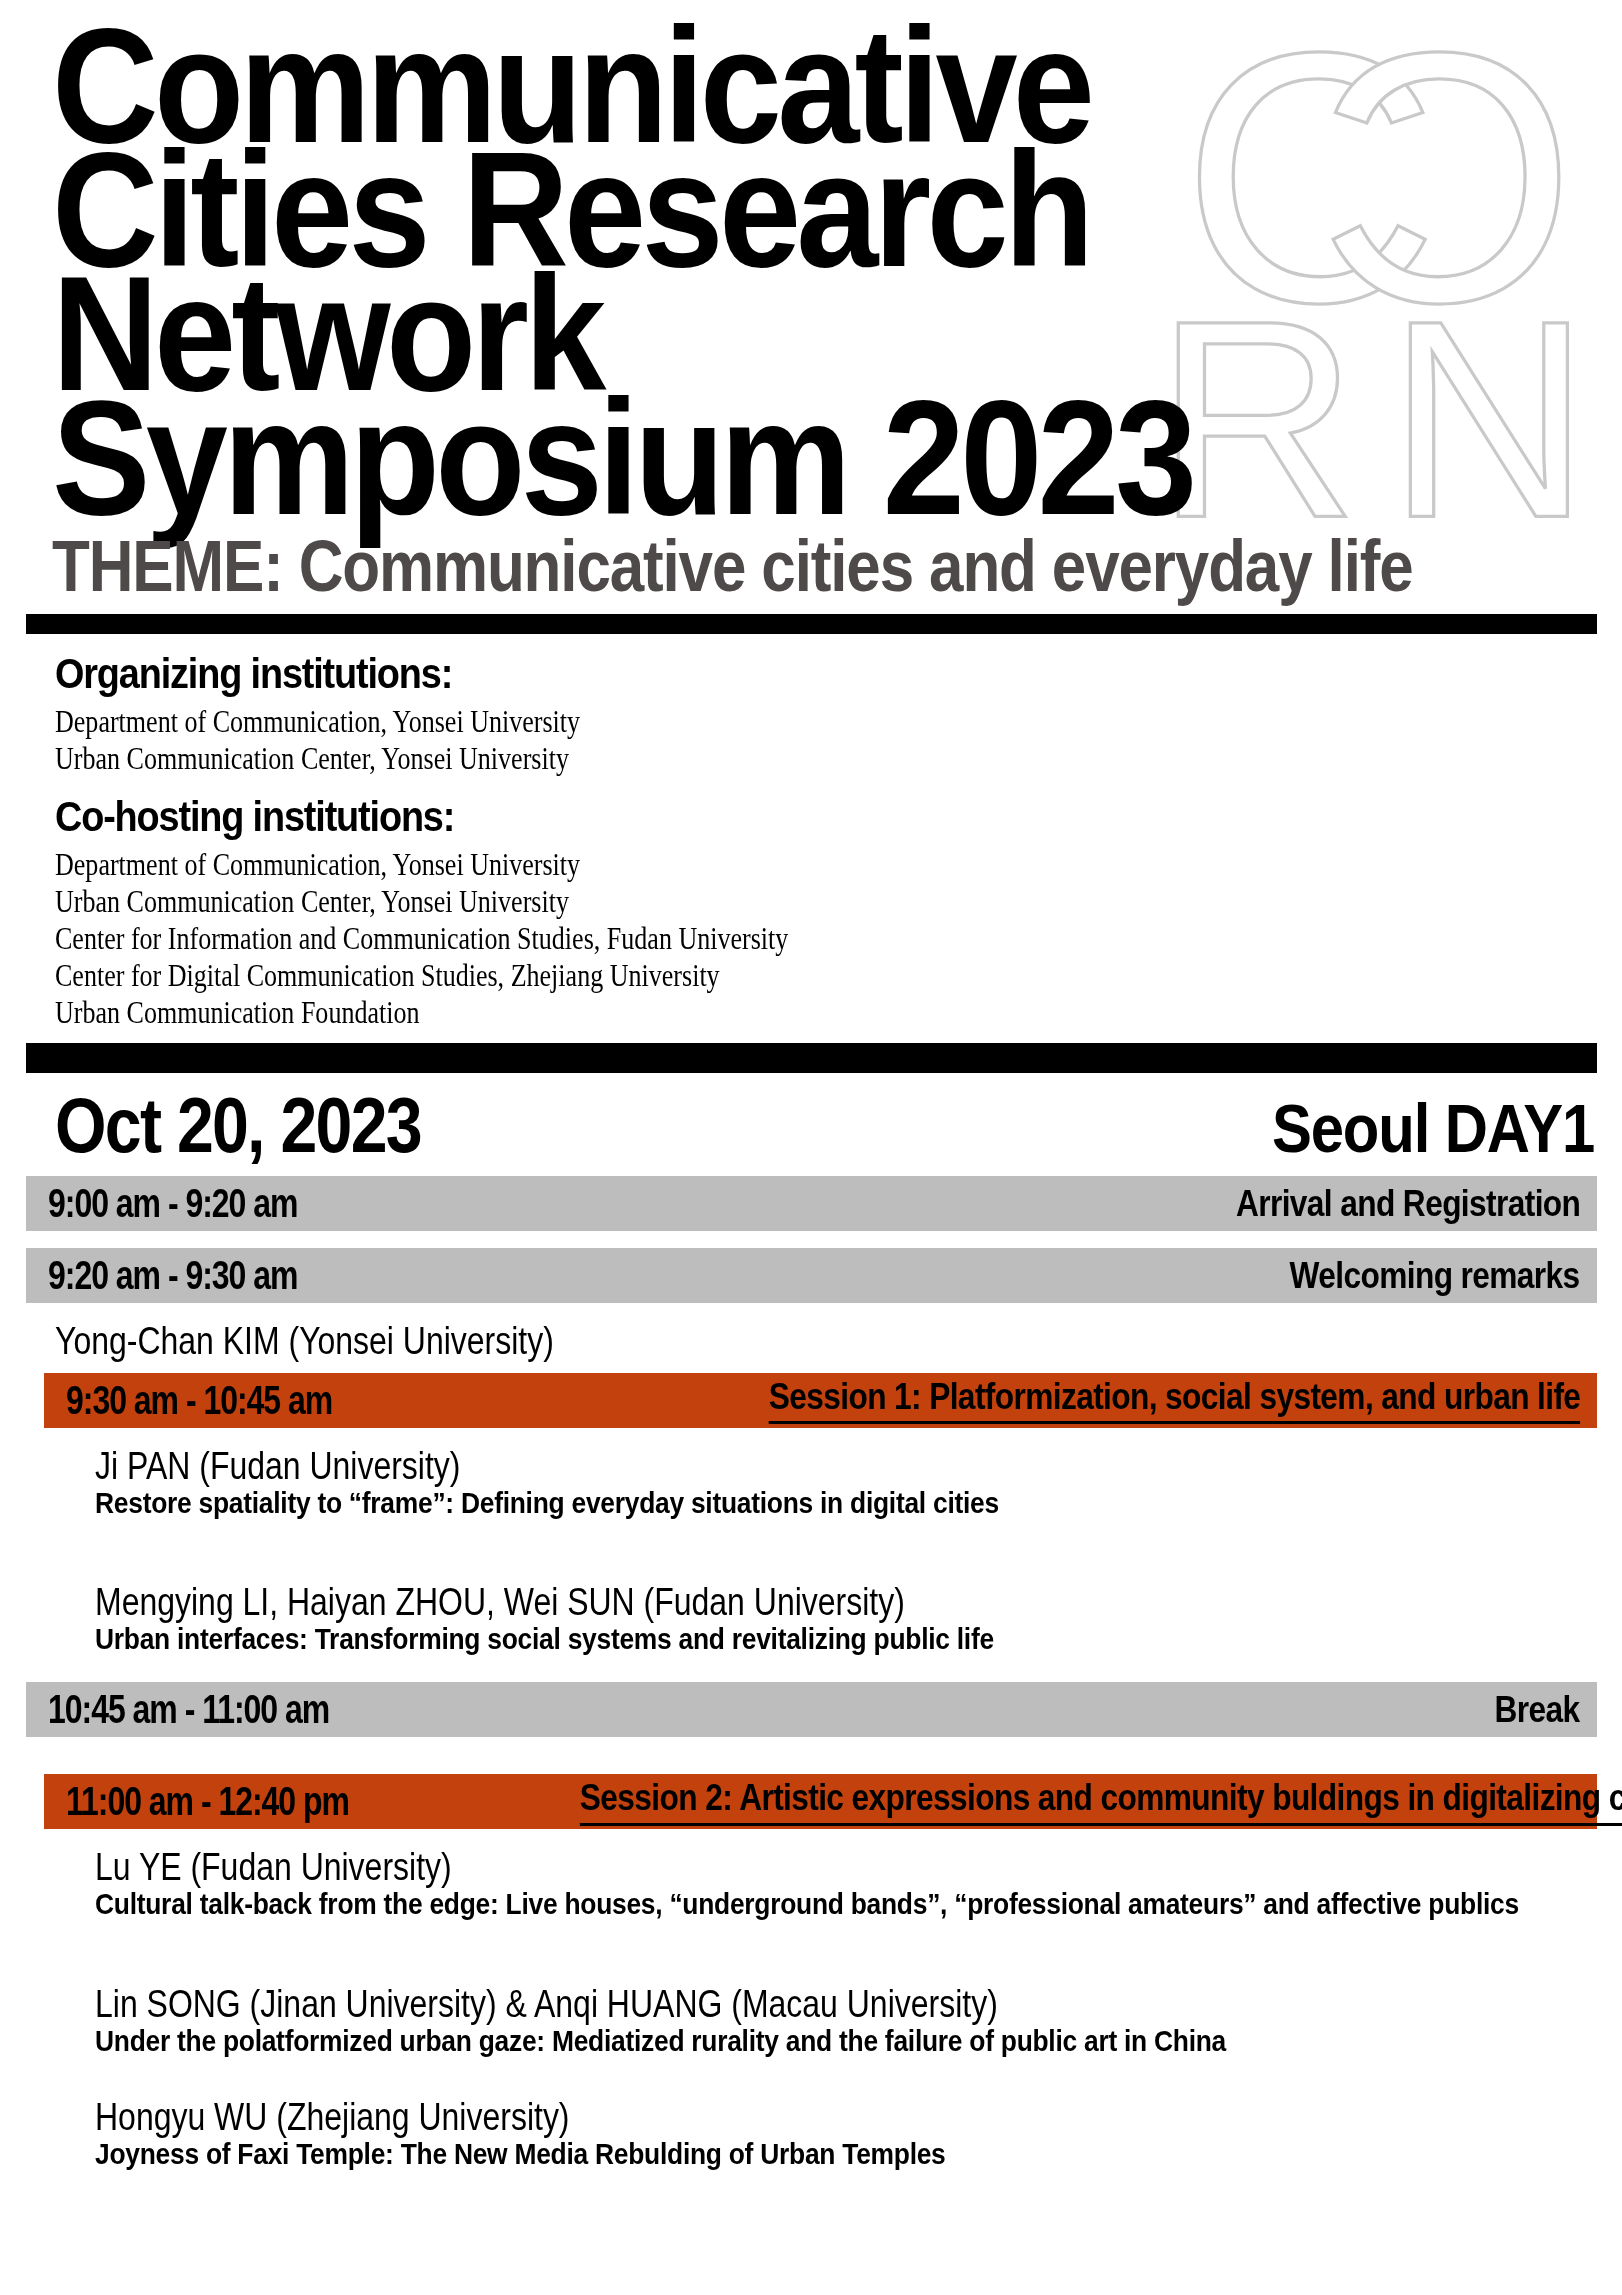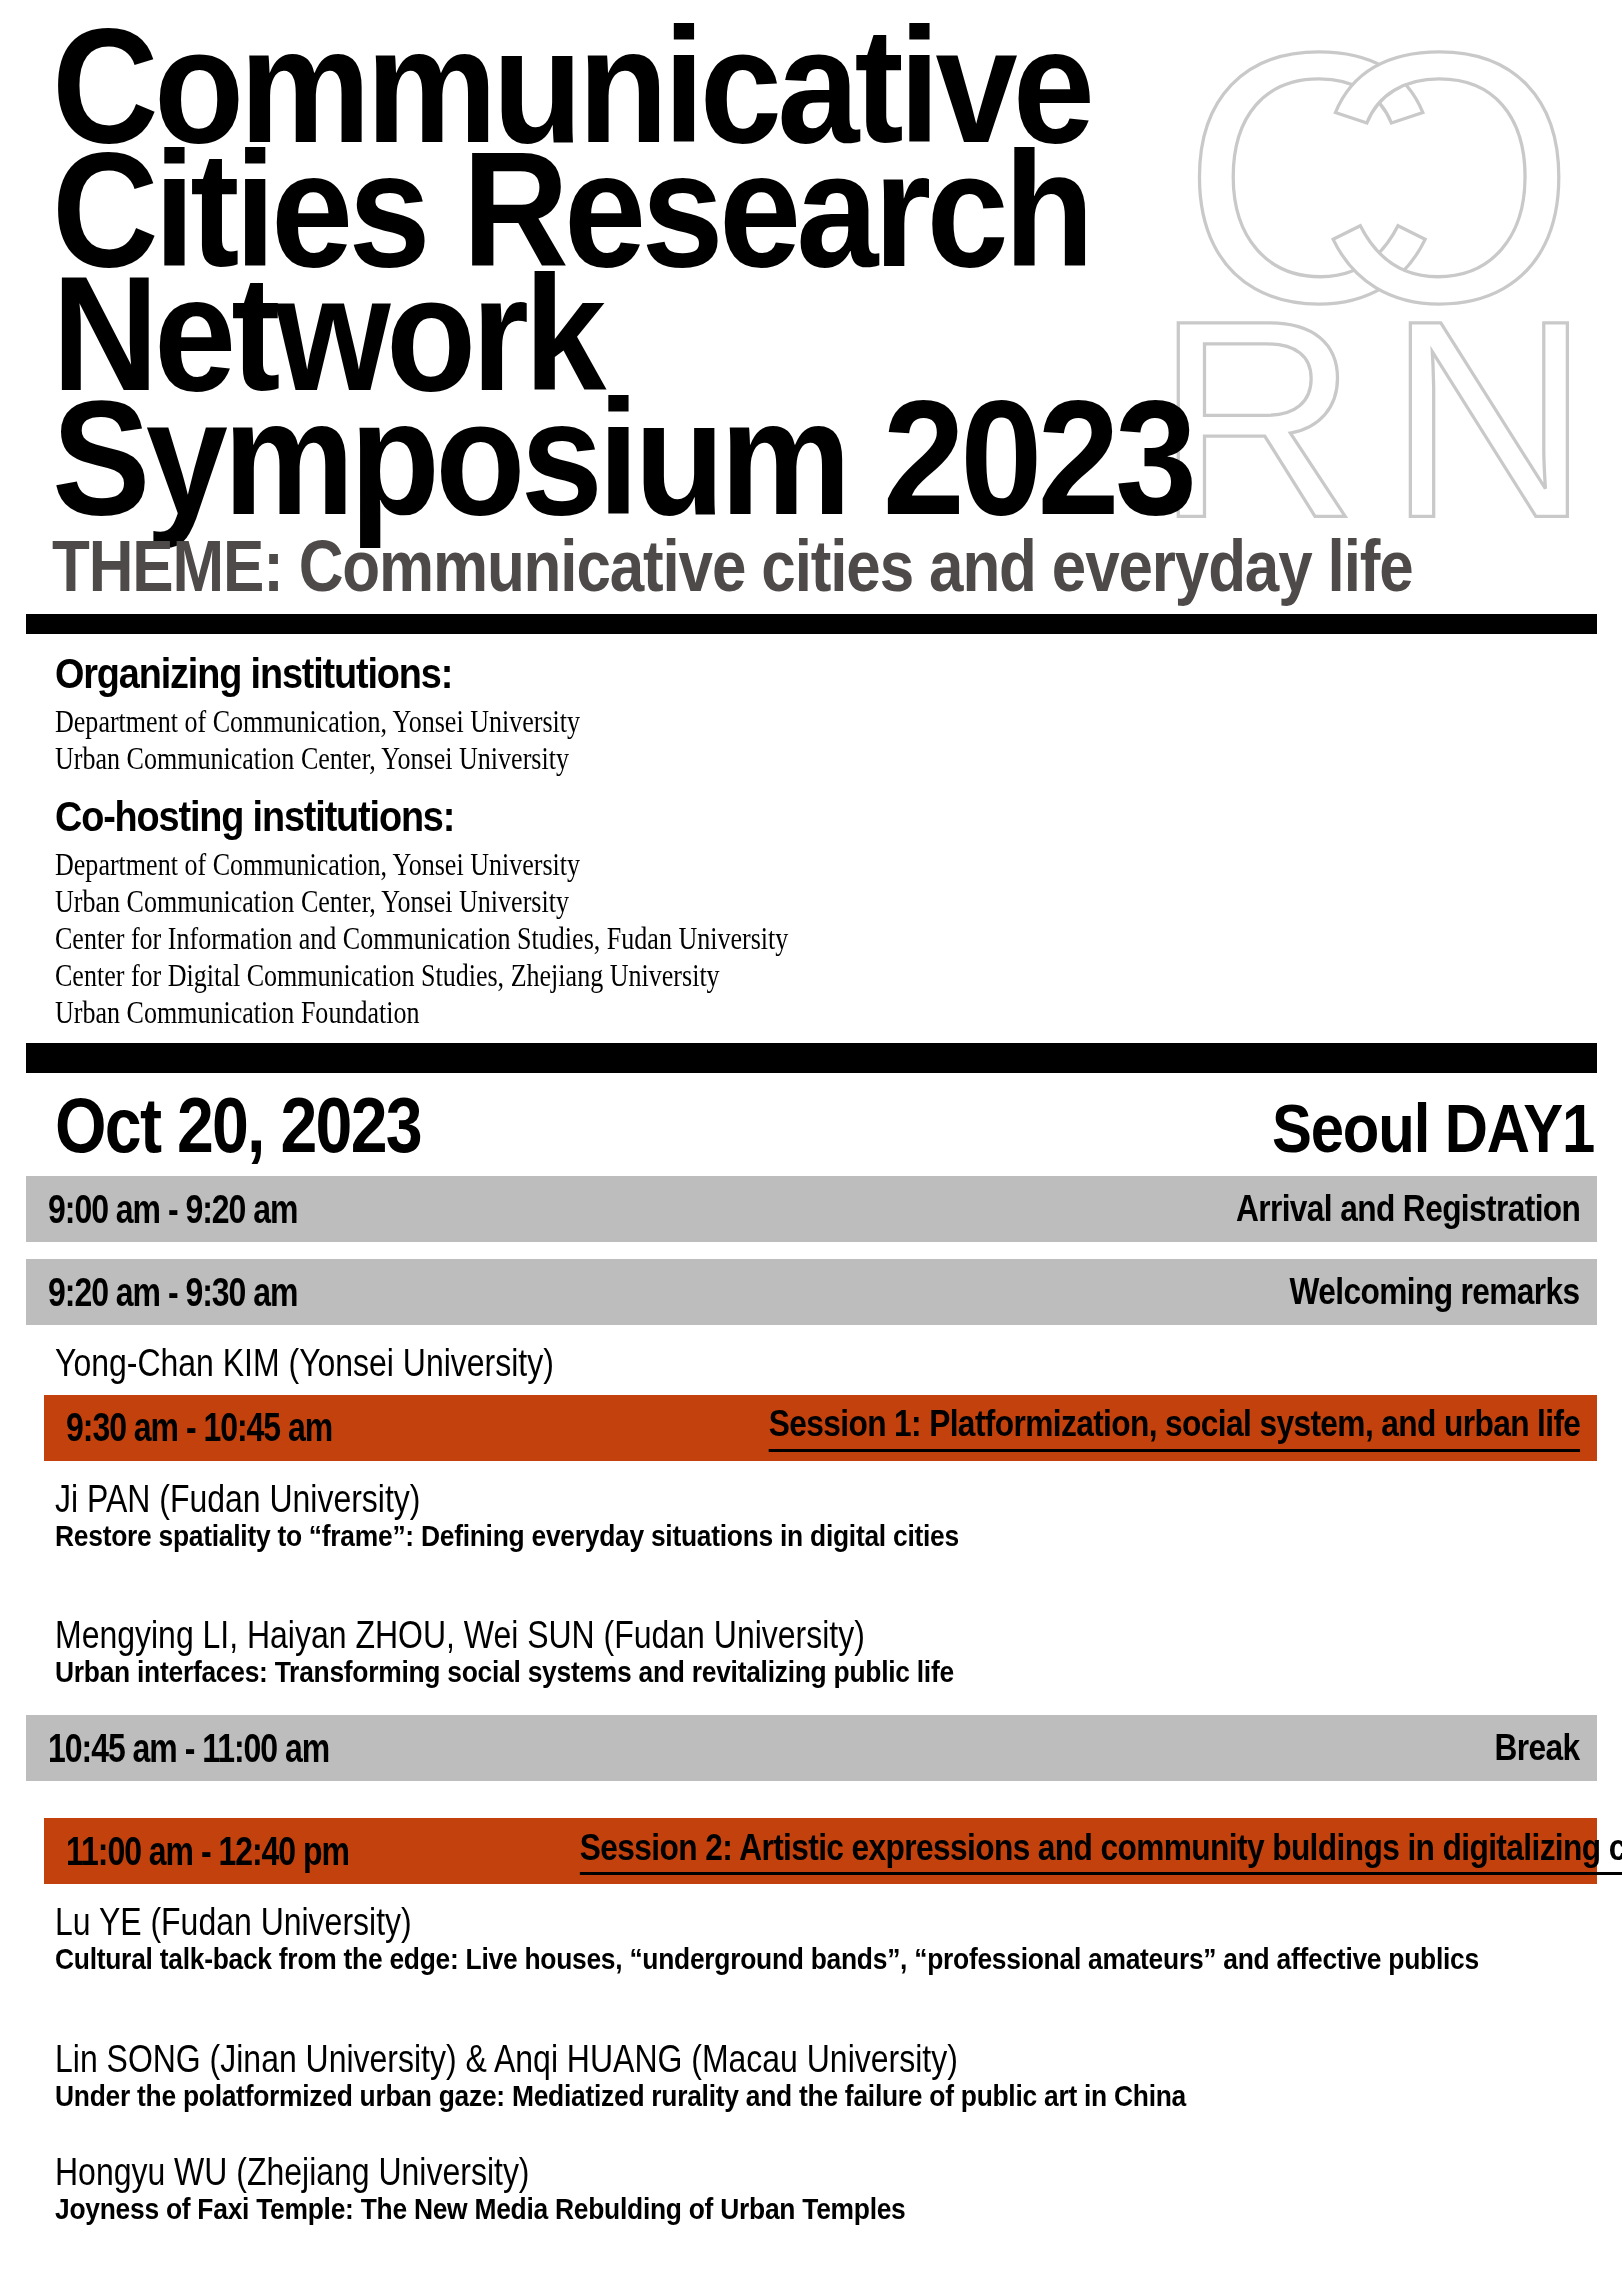--- a/index.html
+++ b/index.html
@@ -52,21 +52,21 @@
     font-size:77px; font-weight:700; letter-spacing:-2px; line-height:81px;
     transform:scaleX(0.86); transform-origin:left center; white-space:nowrap;
   }
   .day-loc {
     font-size:68px; font-weight:700; letter-spacing:-1.3px;
     transform:scaleX(0.88); transform-origin:right center; white-space:nowrap;
   }
 
   
   .bar {
-    height:66px; margin:0 26px; padding:0 17px 0 22px;
+    height:55px; margin:0 26px; padding:0 17px 0 22px;
     background:#bdbdbd;
     display:flex; justify-content:space-between; align-items:center;
   }
   .bar.light { background:#c2410c;margin-left:44px; }
   .bar-time {
     font-size:41px; font-weight:700; letter-spacing:-1.3px;
     transform:scaleX(0.78); transform-origin:left center; white-space:nowrap;
   }
   .bar-label {
     font-size:36px; font-weight:700; letter-spacing:-0.7px;
@@ -76,21 +76,21 @@
 
   .mt26{margin-top:17px;} .mt16{margin-top:10.5px;} .mt40{margin-top:26px;} .mt56{margin-top:37px;justify-content:space-between;} .mt14{margin-top:9.2px;}
 
   .plain-name {
     margin:17px 0 0 55px;
     font-size:39px; font-weight:400; line-height:42px;
     transform:scaleX(0.82); transform-origin:left center; white-space:nowrap;
   }
 
   .talks { margin-left:55px; }
-  .talk-pair { margin-top:14.4px; }
+  .talk-pair { margin-top:14.4px;margin-left:40px; }
   .talk-pair.first { margin-top:17px; }
   .talk-name {
     font-size:39px; font-weight:400; line-height:41px;
     transform:scaleX(0.82); transform-origin:left center; white-space:nowrap;
   }
   .talk-title {
     font-size:30px; font-weight:700; line-height:34px; letter-spacing:-0.3px;
     transform:scaleX(0.88); transform-origin:left center; white-space:nowrap;
   }
   .gap36 { height:23.6px; }

